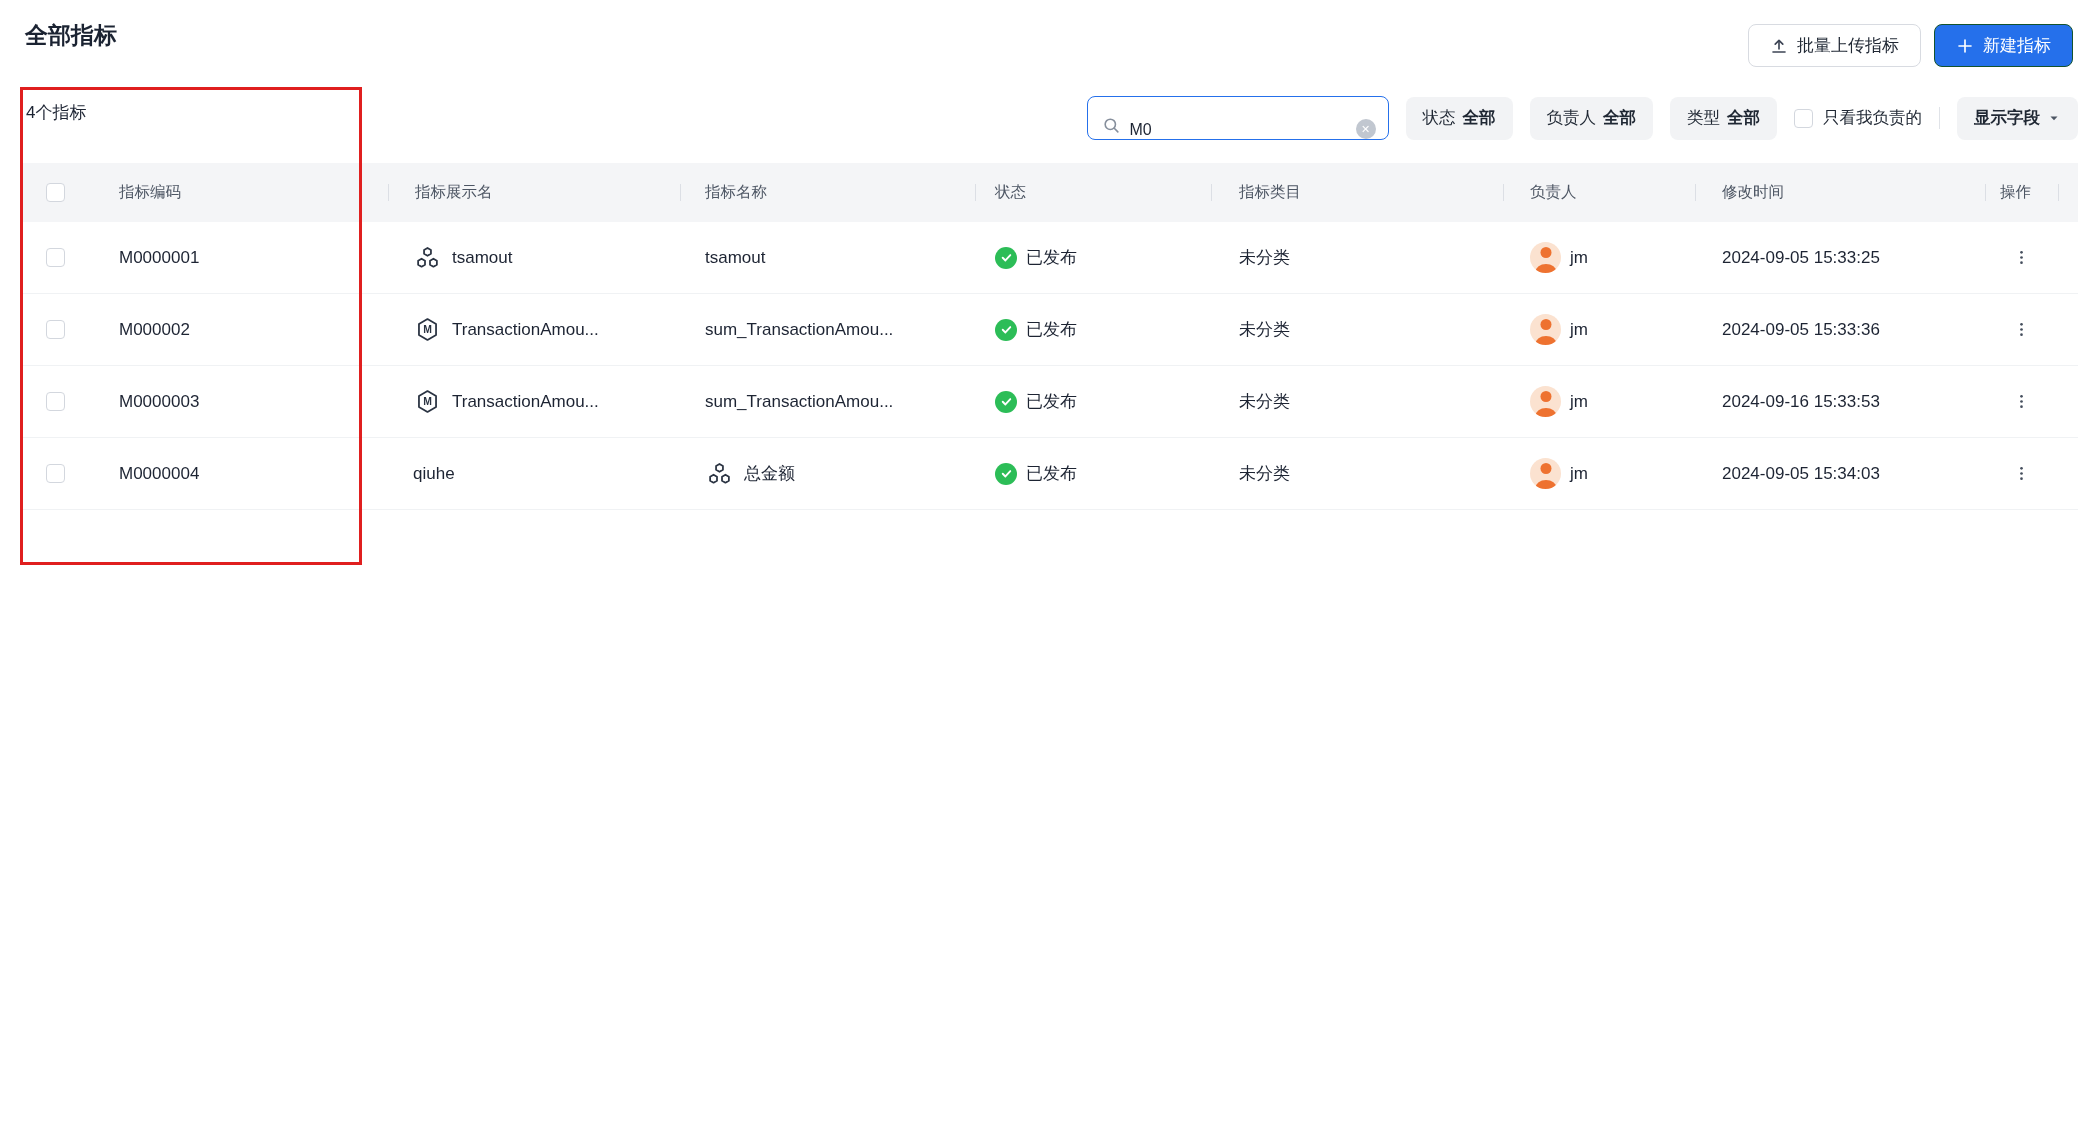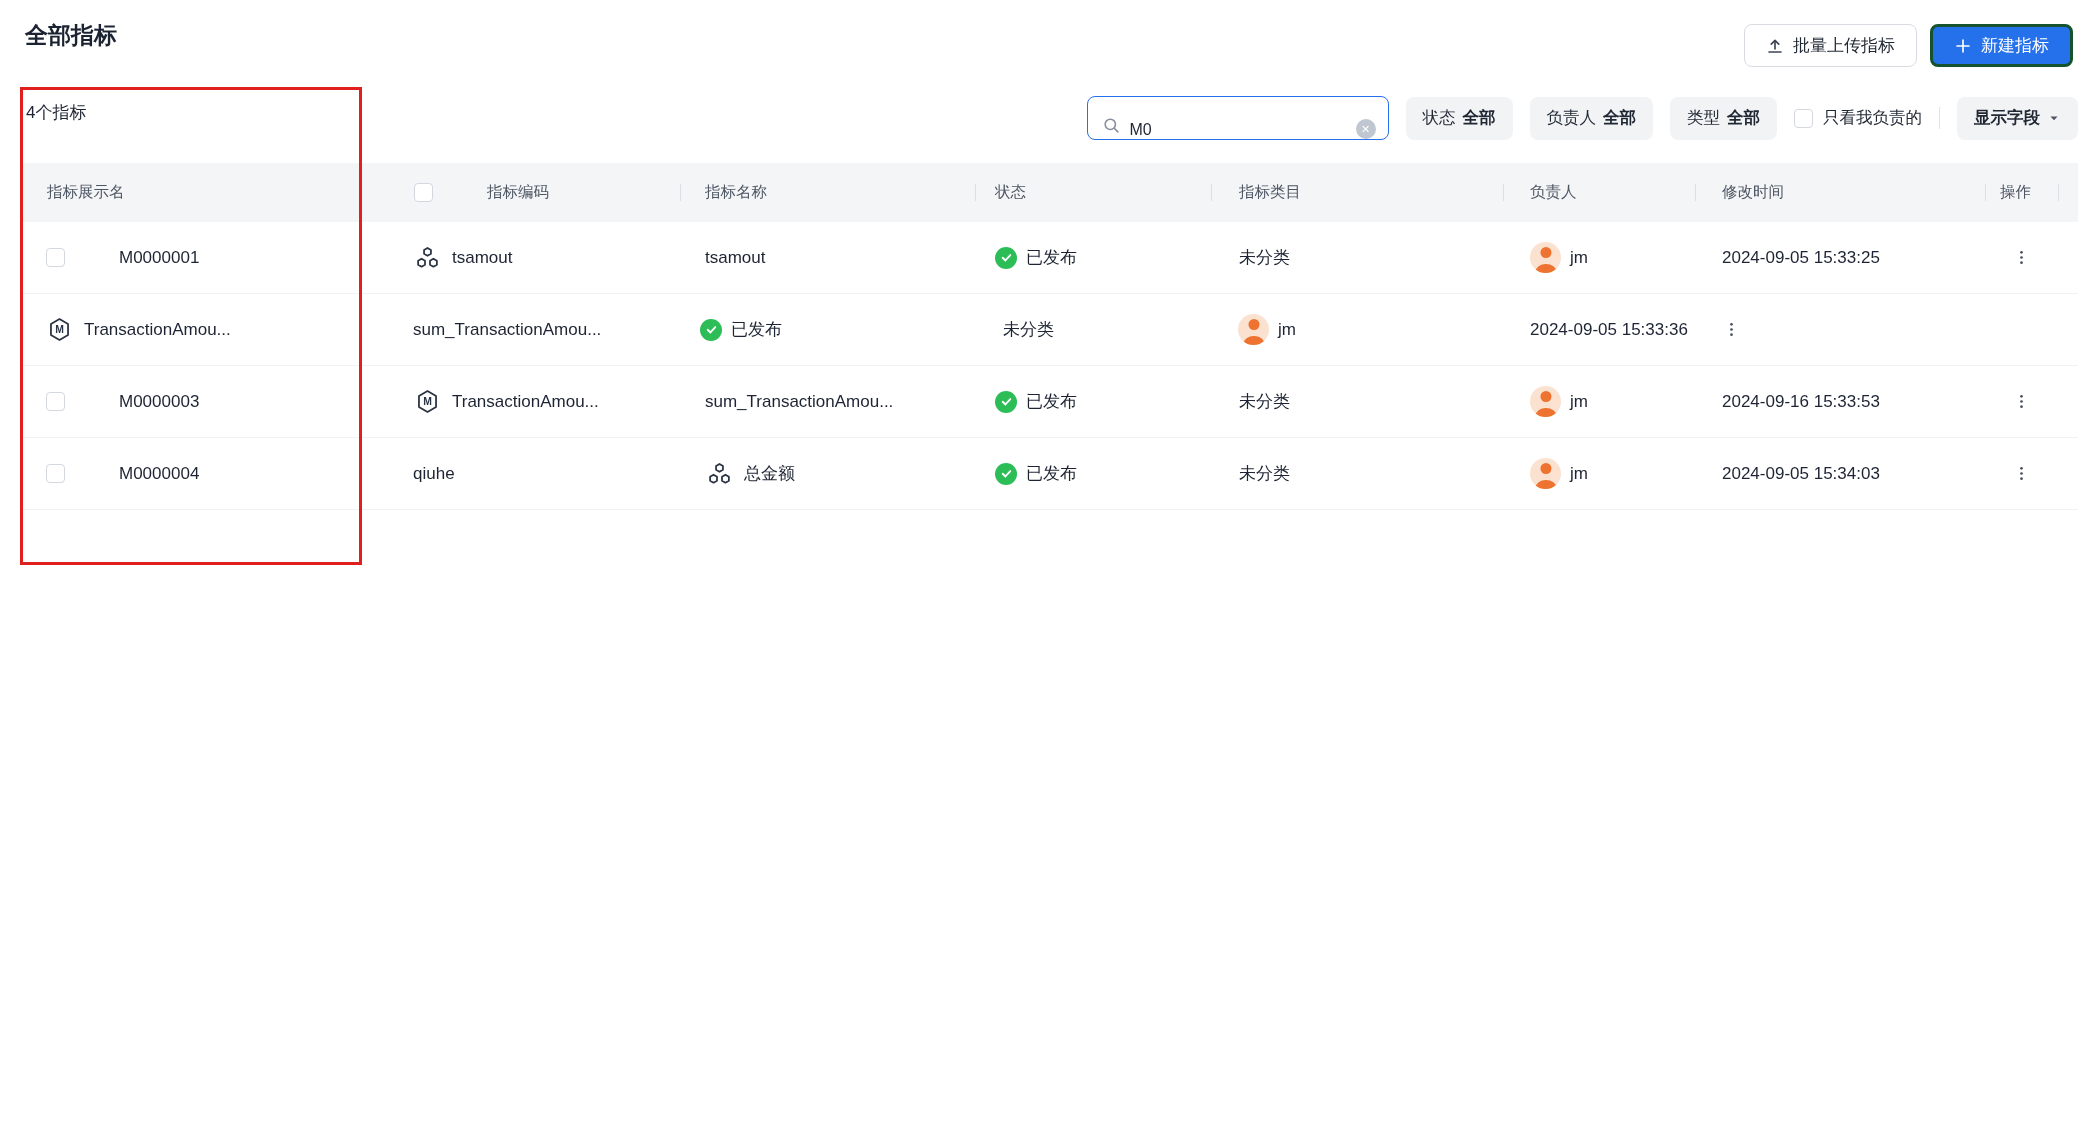--- a/index.html
+++ b/index.html
@@ -6,21 +6,21 @@
   html,body { background:#ffffff; }
   body { font-family:"Liberation Sans","DejaVu Sans",sans-serif; color:#1d2433; }
   .page { position:relative; width:2098px; height:985px; background:#fff; overflow:hidden; }
 
   
   .page-title { position:absolute; left:25px; top:20px; font-size:23px; font-weight:700; color:#1b2332; }
   .toolbar { position:absolute; right:25px; top:24px; display:flex; gap:13px; }
   .btn { display:flex; align-items:center; gap:9px; height:43px; padding:0 21px;
          border-radius:8px; font-size:17px; cursor:pointer; }
   .btn-secondary { background:#fff; border:1px solid #d8dbe1; color:#1f2733; font-weight:500;margin-left:14px; }
-  .btn-primary { background:#2570eb; border:3px solid #14532d; color:#fff; font-weight:500; }
+  .btn-primary { background:#2570eb; border:1px solid #14532d; color:#fff; font-weight:500; }
   .btn svg { display:block; }
 
   
   .count-label { position:absolute; left:26px; top:101px; font-size:17px; color:#1d2433; }
 
   
   .filter-bar { position:absolute; top:96px; right:20px; display:flex; align-items:center; gap:17px; height:44px; }
   .search-box { display:flex; align-items:flex-end; width:302px; height:44px; border:1.5px solid #2570eb;
                 border-radius:8px; background:#fff; padding:0 12px 0 14px; }
   .search-box input { border:none; outline:none; flex:1; font-size:16px; color:#1d2433; margin-left:9px;
@@ -132,25 +132,25 @@
       <span style="display:flex;">
         <svg width="14" height="14" viewBox="0 0 24 24" fill="#4c5563">
             <path d="M6 9.5h12L12 16z"></path>
           </svg>
       </span>
     </div>
   </div>
 
   <div class="table">
     <div class="thead">
+      <div class="th col-check">
+        <span class="checkbox"></span>
+        <span class="head-code">指标编码</span>
+      </div>
       <div class="th sep pad2">指标展示名</div>
-      <div class="th col-check">
-        <span class="checkbox"></span>
-        <span class="head-code">指标编码</span>
-      </div>
       <div class="th sep pad3">指标名称</div>
       <div class="th sep pad4">状态</div>
       <div class="th sep pad5">指标类目</div>
       <div class="th sep pad6">负责人</div>
       <div class="th sep pad7">修改时间</div>
       <div class="th sep pad8 th-actions">操作</div>
     </div>
     <div id="table-body">
     <div class="trow icon-cluster">
       <div class="cell col-check">
@@ -191,20 +191,24 @@
           <svg width="19" height="19" viewBox="0 0 24 24" fill="currentColor">
             <circle cx="12" cy="5.5" r="1.7"></circle>
                 <circle cx="12" cy="12" r="1.7"></circle>
                 <circle cx="12" cy="18.5" r="1.7"></circle>
           </svg>
         </span>
       </div>
     </div>
 
     <div class="trow icon-m-hex">
+      <div class="cell col-check">
+        <span class="checkbox"></span>
+        <span class="cell-code">M000002</span>
+      </div>
       <div class="cell cell-display pad2">
 
         <span class="cell-icon m-hex-icon">
           <svg width="25" height="25" viewBox="0 0 24 24" fill="none">
             <path d="M12 2 20.2 6.8 20.2 17.2 12 22 3.8 17.2 3.8 6.8 Z" stroke="currentColor" stroke-width="1.7" stroke-linejoin="round"></path>
             <text x="12" y="12.6" text-anchor="middle" dominant-baseline="middle" font-size="10" font-weight="700" fill="currentColor" font-family="inherit">M</text>
           </svg>
         </span>
         <span>TransactionAmou...</span>
       </div>

